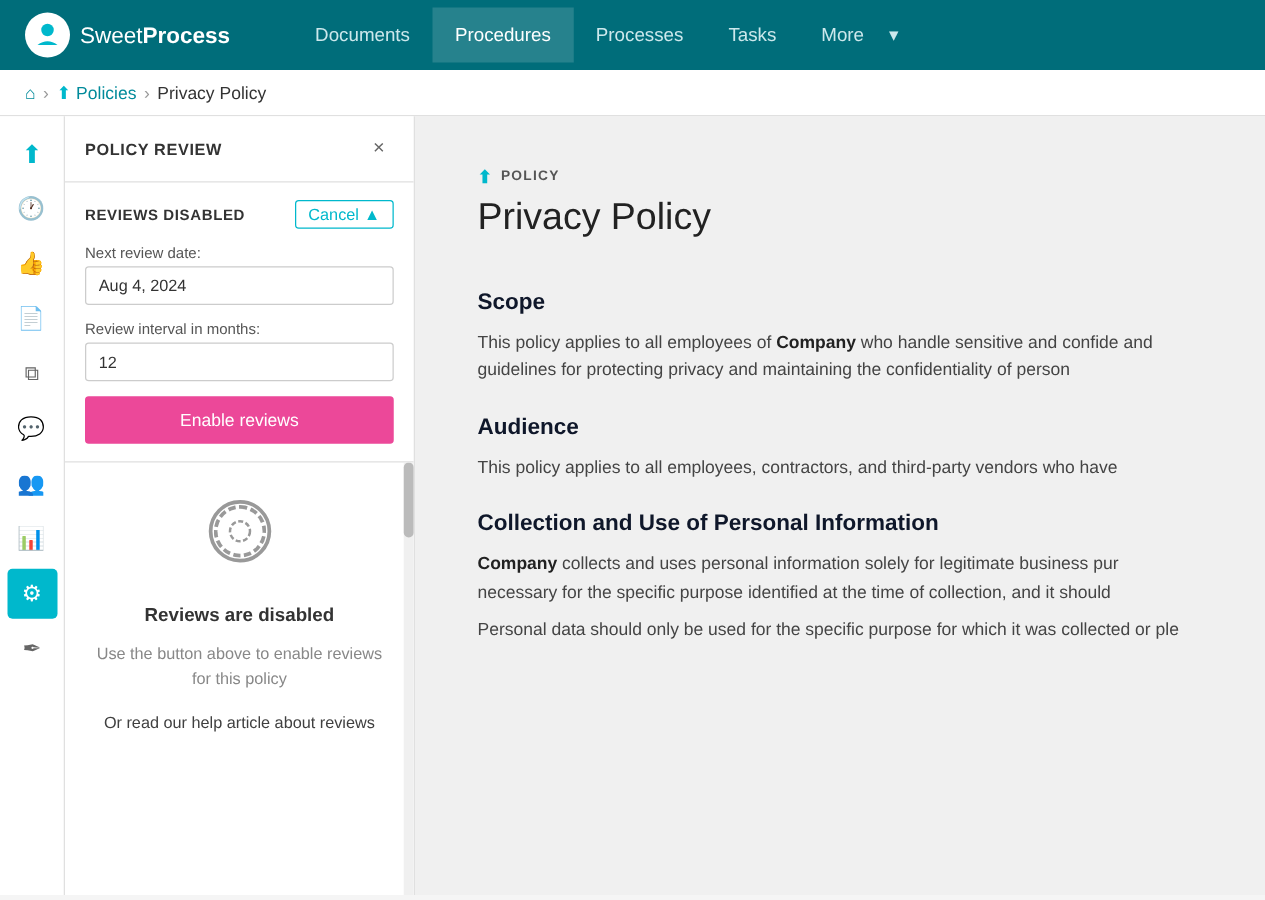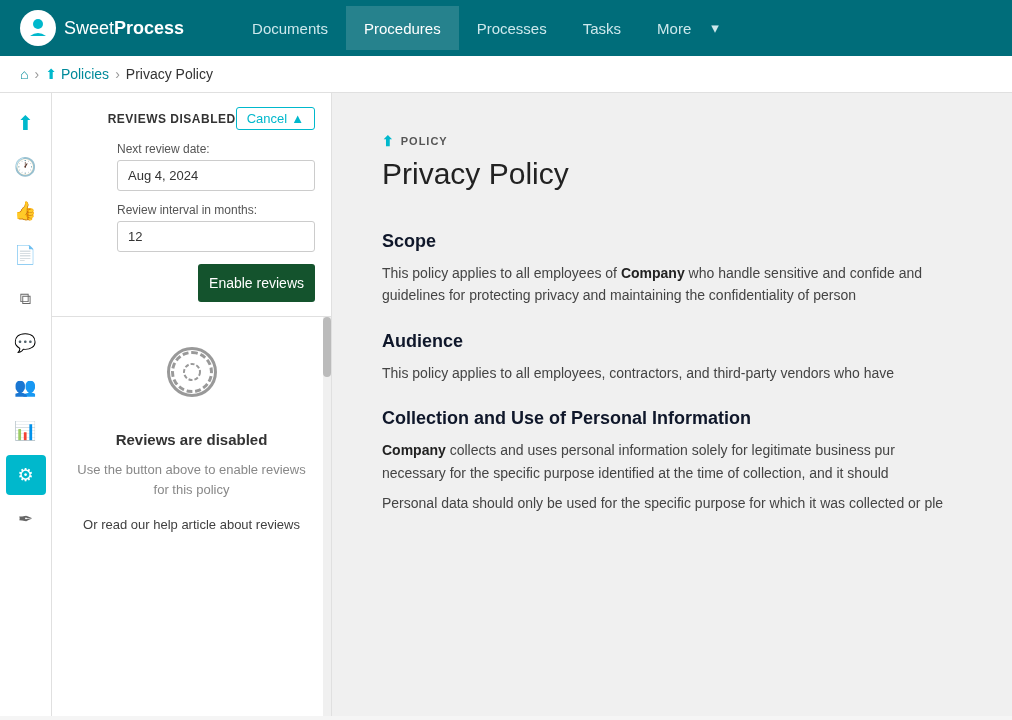--- a/index.html
+++ b/index.html
@@ -131,21 +131,20 @@
       align-items: center;
       justify-content: center;
     }
 
     .panel-body {
       padding: 14px 16px;
       display: flex;
       flex-direction: column;
       gap: 12px;
       border-bottom: 1px solid #e0e0e0;
-      align-items: flex-end;
     }
 
     .status-row {
       display: flex;
       align-items: center;
       justify-content: space-between;
     }
     .status-label {
       font-size: 12px;
       font-weight: 700;
@@ -172,21 +171,21 @@
       border: 1px solid #ccc;
       border-radius: 3px;
       padding: 7px 10px;
       font-size: 13px;
       color: #333;
       background: #fff;
       outline: none;
     }
 
     .enable-btn {
-      background: #14532d;
+      background: #ec4899;
       color: #fff;
       border: none;
       border-radius: 3px;
       padding: 11px;
       font-size: 14px;
       font-weight: 500;
       cursor: pointer;
       text-align: center;
     }
 
@@ -359,20 +358,24 @@
     <div class="icon-btn">📄</div>
     <div class="icon-btn" style="font-size:16px;">⧉</div>
     <div class="icon-btn">💬</div>
     <div class="icon-btn">👥</div>
     <div class="icon-btn">📊</div>
     <div class="icon-btn active" style="background:#00b8cc; color:#fff; font-size:18px;">⚙</div>
     <div class="icon-btn">✒</div>
   </div>
 
   <div class="panel">
+    <div class="panel-header">
+      <span class="panel-title">POLICY REVIEW</span>
+      <span class="panel-close">×</span>
+    </div>
 
     <div class="panel-body">
       <div class="status-row">
         <span class="status-label">REVIEWS DISABLED</span>
         <button class="cancel-btn">
           <span>Cancel</span>
           <span>▲</span>
         </button>
       </div>
 

